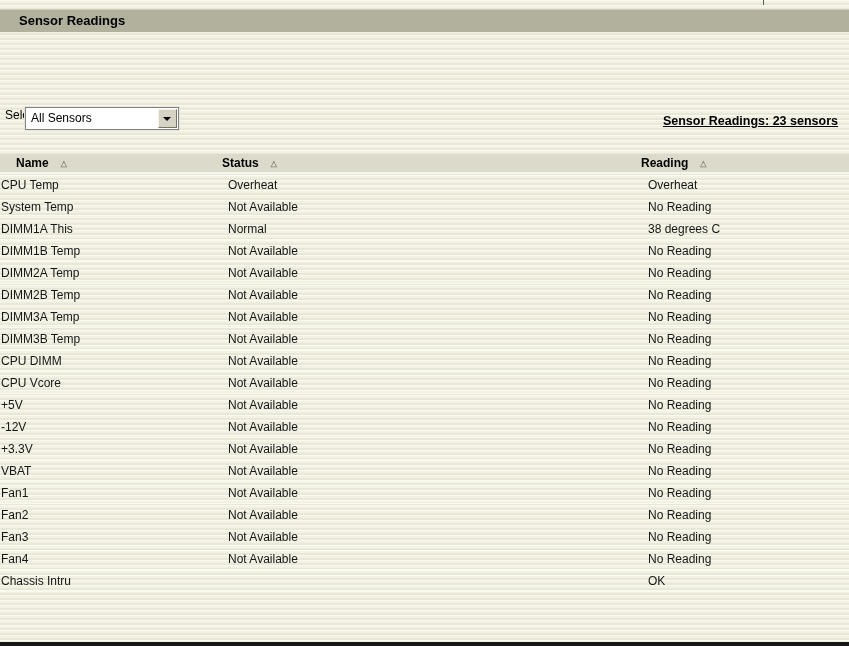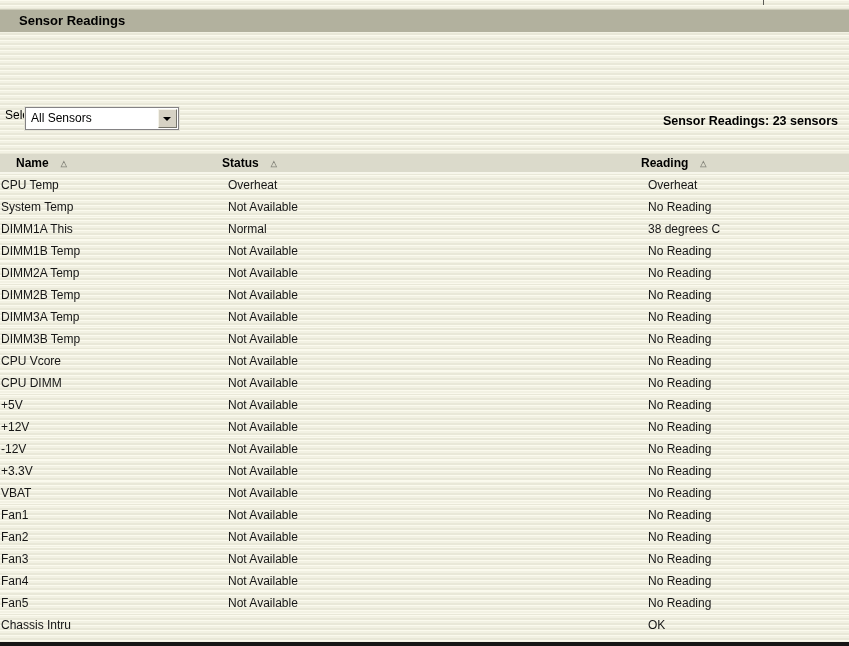--- a/index.html
+++ b/index.html
@@ -39,21 +39,21 @@
     background:#d6d2c4;
     border:1px solid;border-color:#f5f3e9 #76756b #76756b #f5f3e9;
   }
   .caret{
     position:absolute;left:4px;top:7px;width:0;height:0;
     border-left:4px solid transparent;border-right:4px solid transparent;
     border-top:4px solid #000;
   }
   .summary{
     position:absolute;top:114px;right:11px;
-    font-weight:bold;font-size:12.5px;color:#000;
+    font-weight:bold;font-size:12.5px;color:#000;text-decoration:underline;
   }
   table.sensors{
     position:absolute;top:154px;left:0;width:849px;
     border-collapse:collapse;table-layout:fixed;font-size:12px;
   }
   col.c-name{width:215px;}
   col.c-status{width:420px;}
   col.c-reading{width:214px;}
   thead th{
     background:var(--table_header_bg);
@@ -164,42 +164,37 @@
       <td class="reading">No Reading</td>
     </tr>
 
     <tr>
       <td class="name">DIMM3B Temp</td>
       <td class="status">Not Available</td>
       <td class="reading">No Reading</td>
     </tr>
 
     <tr>
+      <td class="name">CPU DIMM</td>
+      <td class="status">Not Available</td>
+      <td class="reading">No Reading</td>
+    </tr>
+
+    <tr>
       <td class="name">CPU Vcore</td>
       <td class="status">Not Available</td>
       <td class="reading">No Reading</td>
     </tr>
 
     <tr>
-      <td class="name">CPU DIMM</td>
-      <td class="status">Not Available</td>
-      <td class="reading">No Reading</td>
-    </tr>
-
-    <tr>
       <td class="name">+5V</td>
       <td class="status">Not Available</td>
       <td class="reading">No Reading</td>
     </tr>
 
-    <tr>
-      <td class="name">+12V</td>
-      <td class="status">Not Available</td>
-      <td class="reading">No Reading</td>
-    </tr>
 
     <tr>
       <td class="name">-12V</td>
       <td class="status">Not Available</td>
       <td class="reading">No Reading</td>
     </tr>
 
     <tr>
       <td class="name">+3.3V</td>
       <td class="status">Not Available</td>
@@ -230,25 +225,20 @@
       <td class="status">Not Available</td>
       <td class="reading">No Reading</td>
     </tr>
 
     <tr>
       <td class="name">Fan4</td>
       <td class="status">Not Available</td>
       <td class="reading">No Reading</td>
     </tr>
 
-    <tr>
-      <td class="name">Fan5</td>
-      <td class="status">Not Available</td>
-      <td class="reading">No Reading</td>
-    </tr>
 
     <tr>
       <td class="name">Chassis Intru</td>
       <td class="status"></td>
       <td class="reading">OK</td>
     </tr>
 
   </tbody>
   </table>
 

